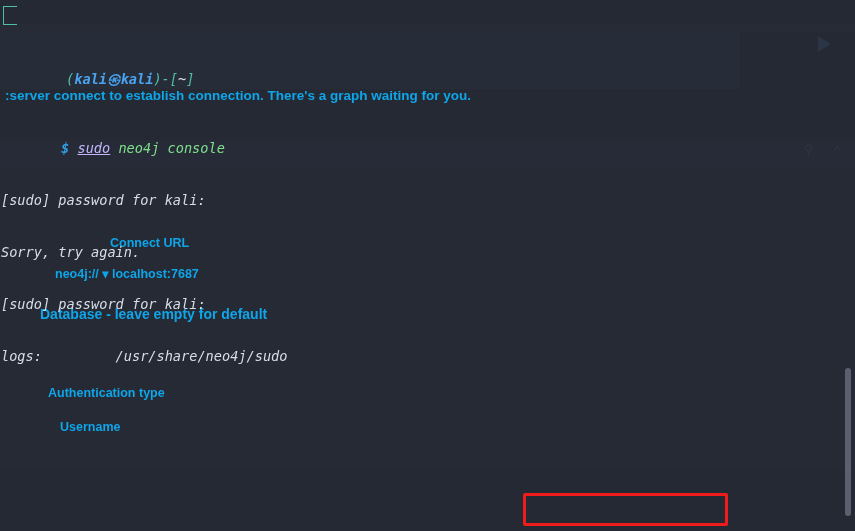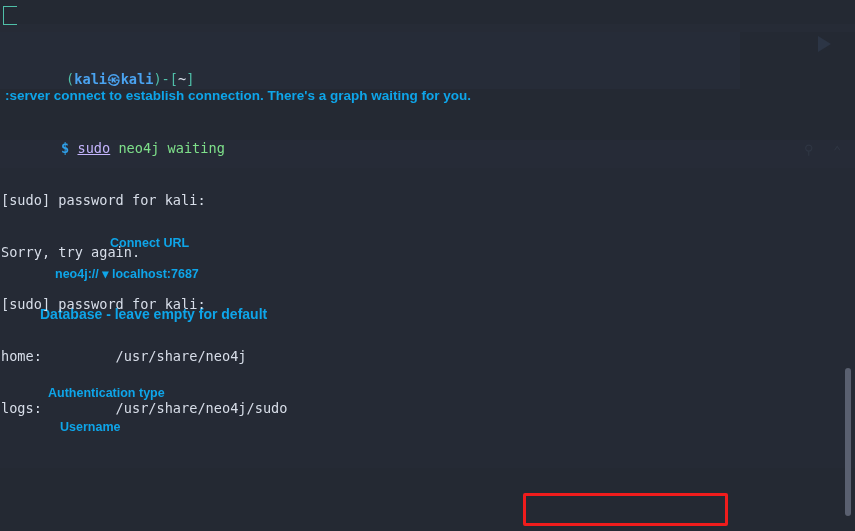--- a/index.html
+++ b/index.html
@@ -50,20 +50,21 @@
   #terminal {
     position: absolute;
     inset: 0;
     z-index: 2;
     padding: 2px 0 8px 1px;
     font-size: 13.6px;
     line-height: 17.3px;
     color: #d8dee9;
     white-space: pre;
     letter-spacing: 0px;
+    font-style: italic;
   }
   .row { height: 17.3px; }
 
   .c-green   { color: #c4b5fd; }
   .c-green2  { color: #7ee08a; }
   .c-blue    { color: #4aa3f0; font-weight: bold; }
   .c-teal    { color: #4fbfa8; }
   .c-cyan    { color: #2f9fe8; font-weight: bold; }
   .c-plain   { color: #d8dee9; }
   .u         { text-decoration: underline; }
@@ -133,27 +134,26 @@
 
   <div class="pbox"></div>
 
   <div id="terminal">
 
     <div class="row" style="padding-left:16px;">
       <span class="c-teal">(</span><span class="c-blue">kali</span><span class="c-blue">㉿</span><span class="c-blue">kali</span><span class="c-teal">)-[</span><span class="c-plain">~</span><span class="c-teal">]</span>
     </div>
 
     <div class="row" style="padding-left:11px;">
-      <span class="c-cyan">$</span><span> </span><span class="c-green u">sudo</span><span> </span><span class="c-green2">neo4j waiting</span>
+      <span class="c-cyan">$</span><span> </span><span class="c-green u">sudo</span><span> </span><span class="c-green2">neo4j console</span>
     </div>
 
     <div class="row">[sudo] password for kali:</div>
     <div class="row">Sorry, try again.</div>
     <div class="row">[sudo] password for kali:</div>
-    <div class="row">home:         /usr/share/neo4j</div>
     <div class="row">logs:         /usr/share/neo4j/sudo</div>
     
     
     
     
     
     
     
     
     

